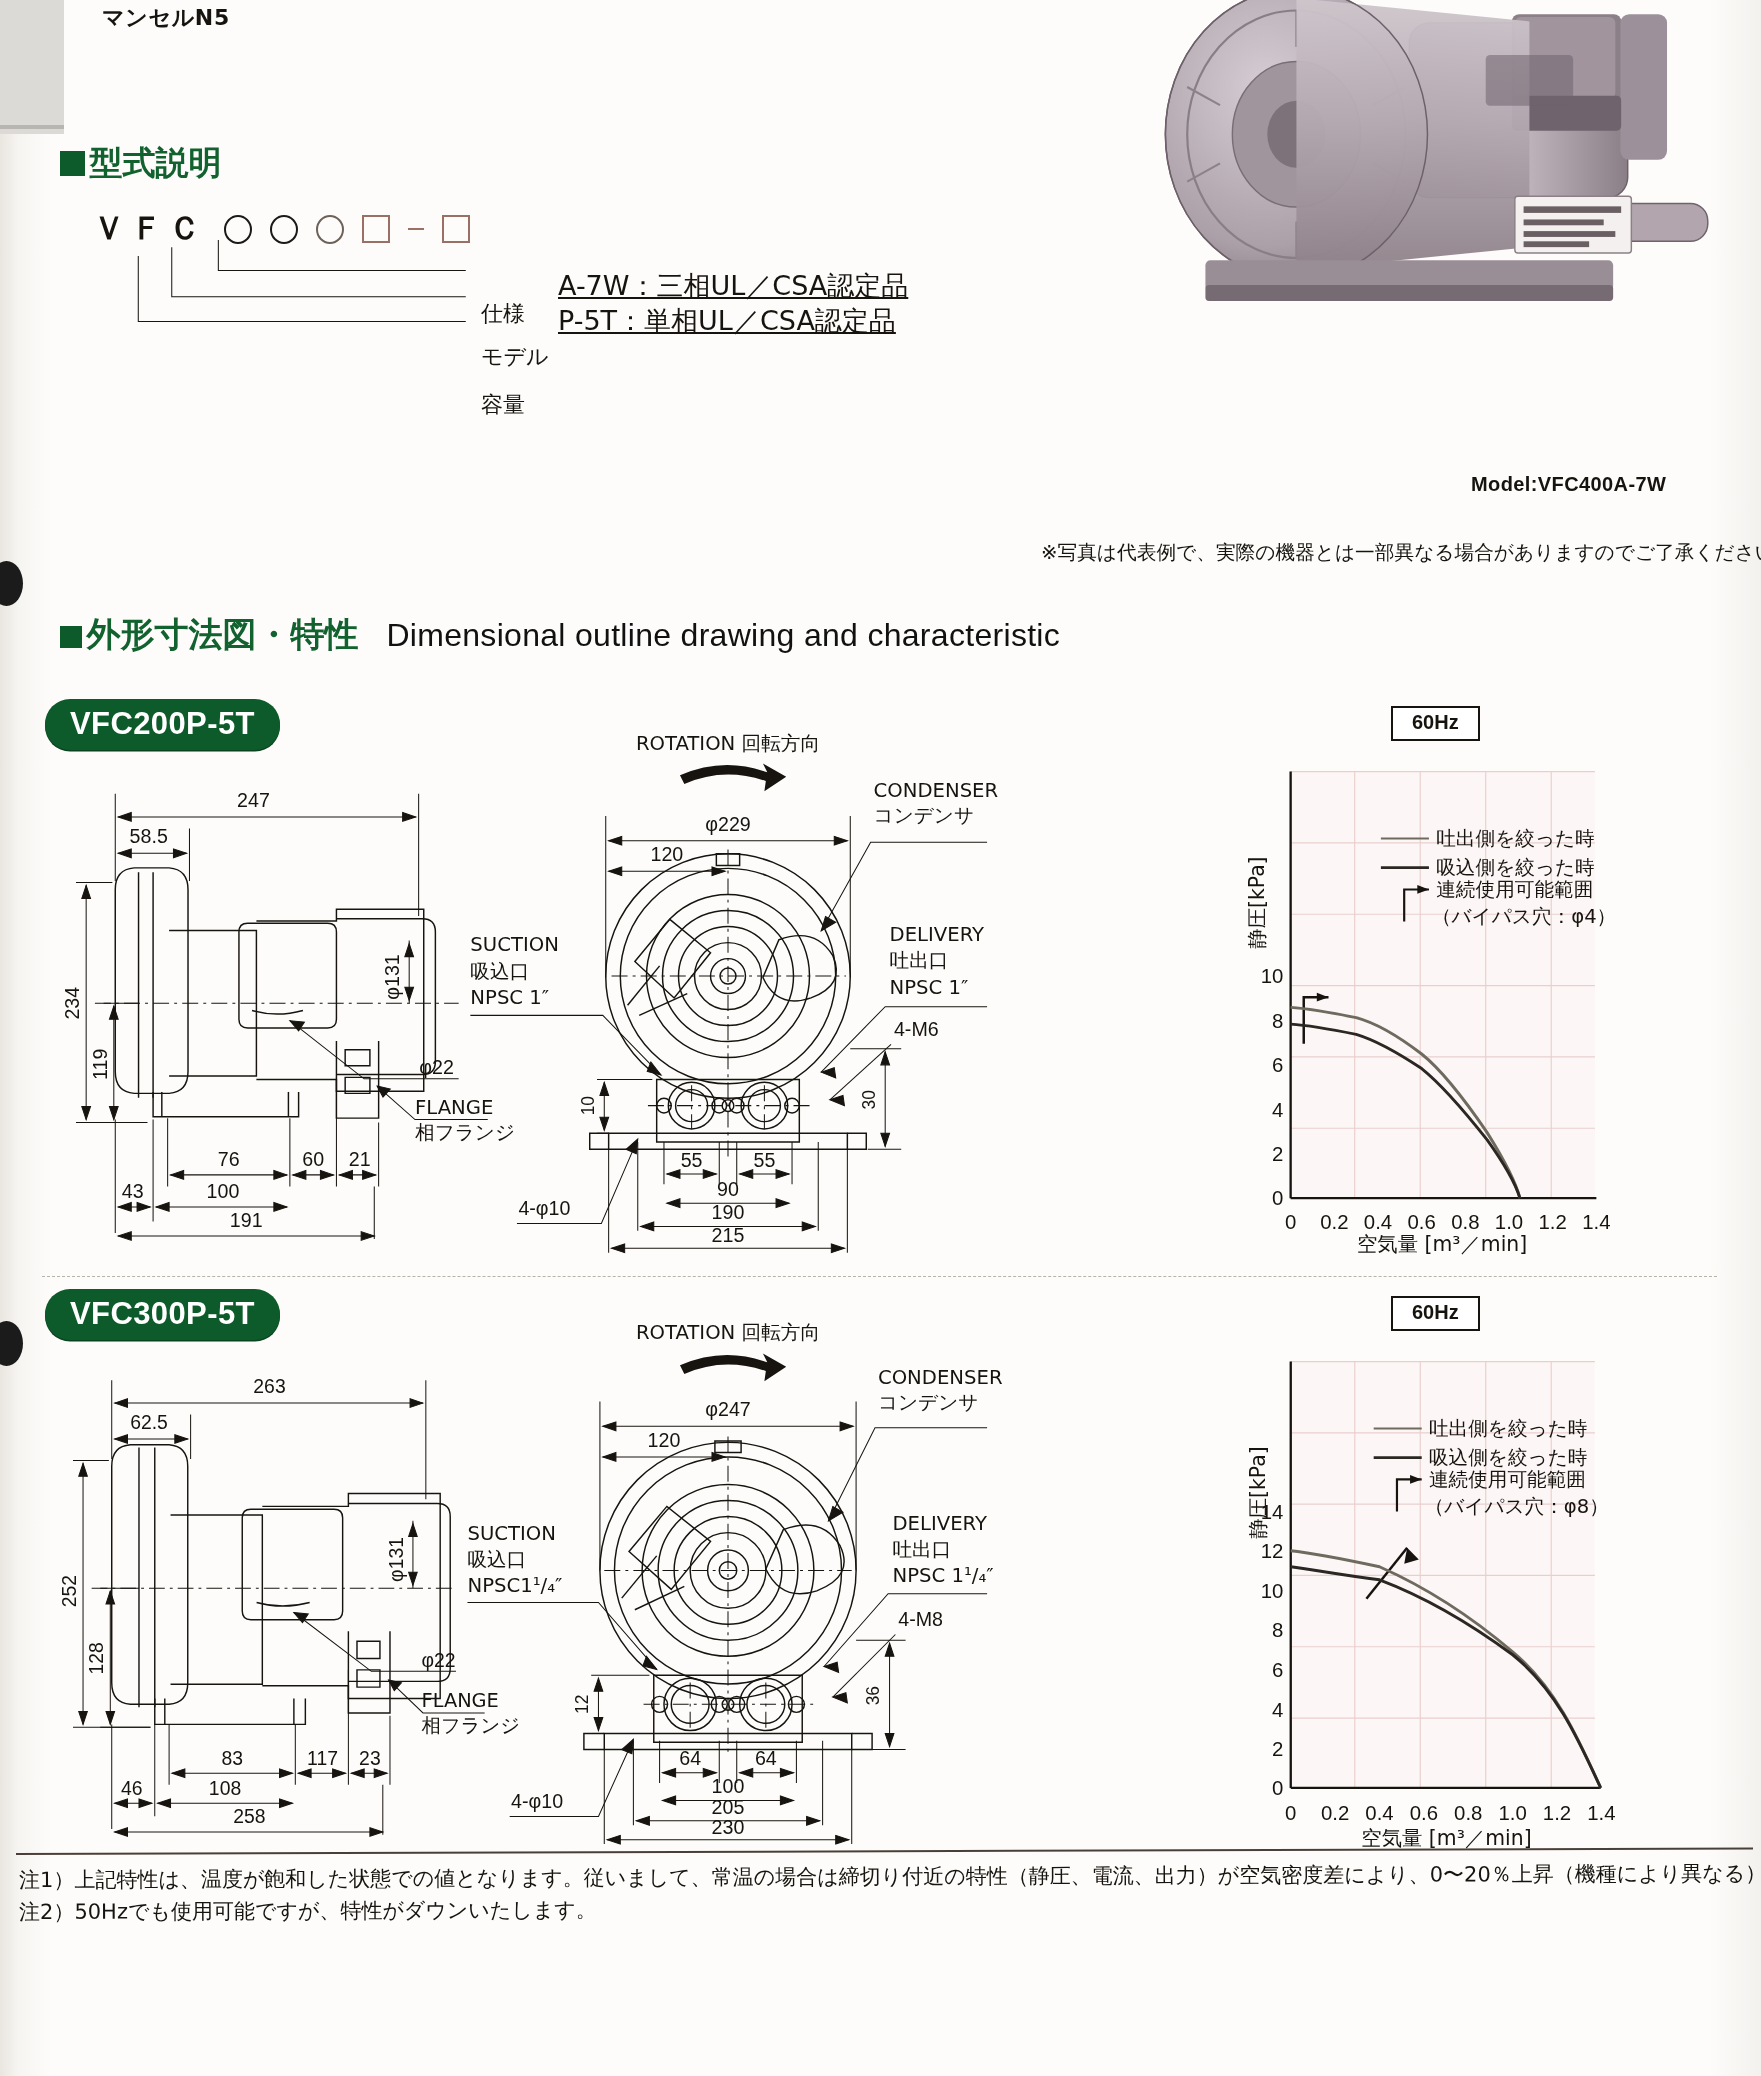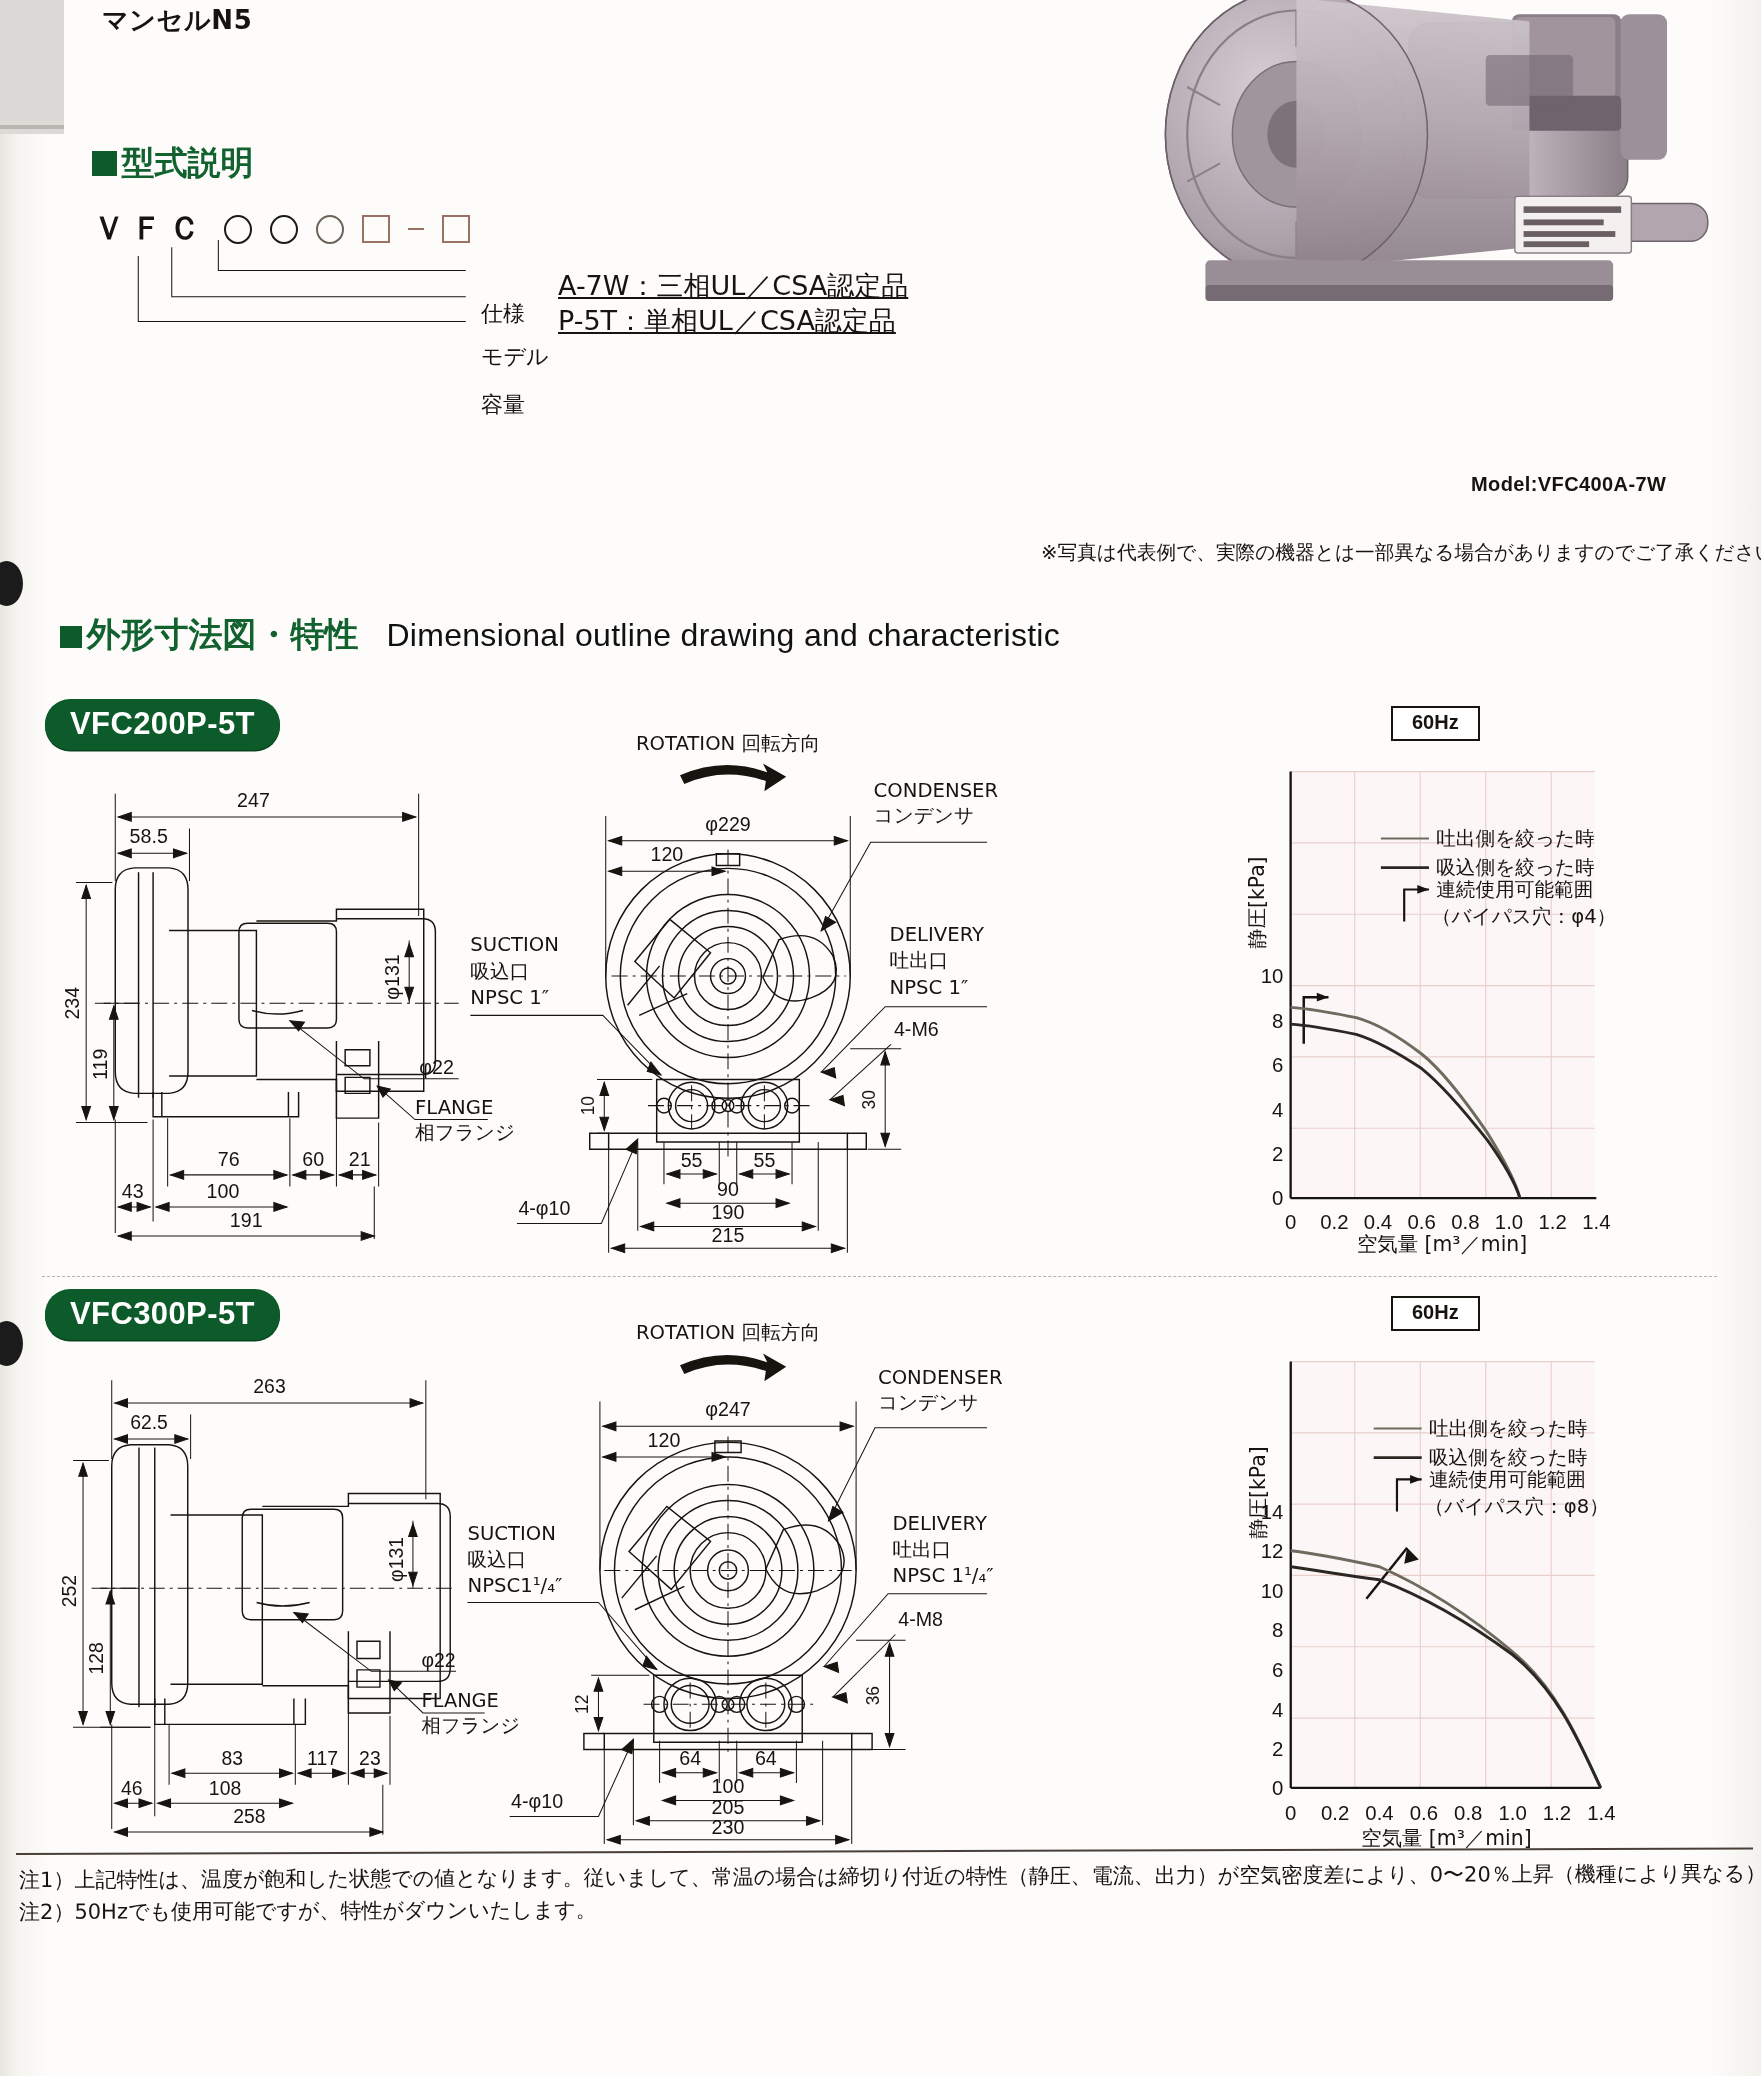--- a/index.html
+++ b/index.html
@@ -18,23 +18,23 @@
   .scan-edge-top{position:absolute;left:0;top:0;width:64px;height:134px;background:#dcdad6;}
   .scan-edge-top:after{content:"";position:absolute;left:0;top:125px;width:64px;height:4.4px;background:#b9b6b1;}
   .scan-blob{position:absolute;left:-10.2px;width:33px;height:45px;border-radius:50%;background:#1b1b1b;}
 
   
   .jp{font-family:"DejaVu Sans","Liberation Sans",sans-serif;}
   .hdr-green{color:#12622f;font-weight:bold;}
   .sq{display:inline-block;width:22px;height:22px;background:#0d5b2a;vertical-align:-2.2px;margin-right:4.4px;}
 
   
-  #munsell{position:absolute;left:102px;top:2.9px;font-size:26px;font-weight:bold;letter-spacing:0.7px;}
-
-  #kata-head{position:absolute;left:60px;top:146px;font-size:33px;line-height:1;margin-left:32px;}
+  #munsell{position:absolute;left:102px;top:2.9px;font-size:22px;font-weight:bold;letter-spacing:0.7px;}
+
+  #kata-head{position:absolute;left:60px;top:146px;font-size:33px;line-height:1;}
   #kata-head .sq{width:25px;height:25px;}
 
   
   #typestring{position:absolute;left:93px;top:207px;display:flex;align-items:center;gap:18px;font-size:32px;font-weight:bold;letter-spacing:2.9px;}
   #typestring .ltr{font-size:32px;letter-spacing:5.8px;}
   .ocircle{width:28px;height:29px;border:2.9px solid #1a1a1a;border-radius:50%;box-sizing:border-box;}
   .ocircle.faint{border-color:#6d6258;}
   .obox{width:28px;height:28px;border:2.9px solid #9a6f64;box-sizing:border-box;}
   .dash{width:16px;height:2.9px;background:#9a6f64;}
 

